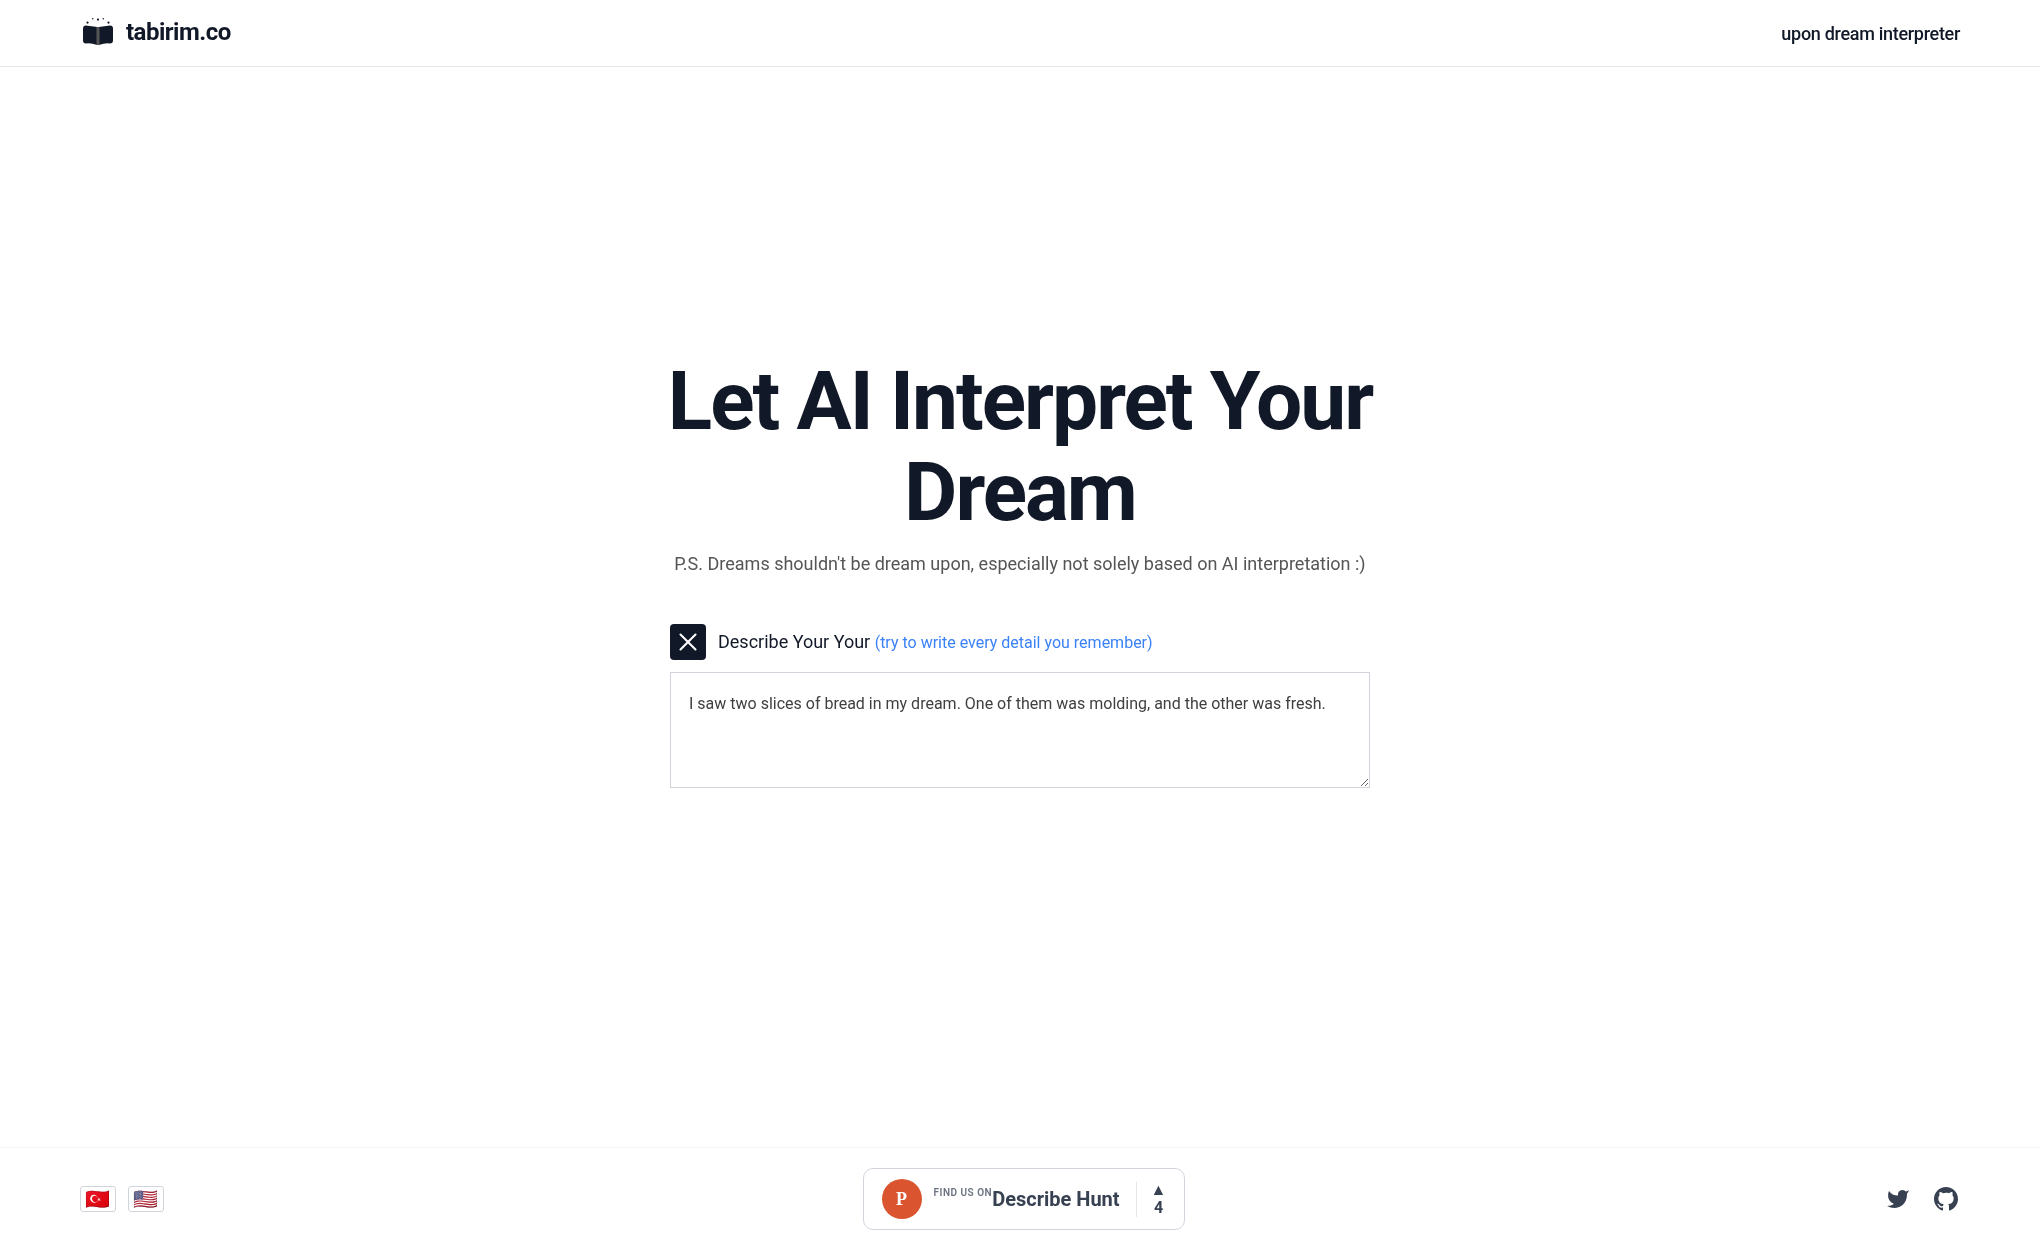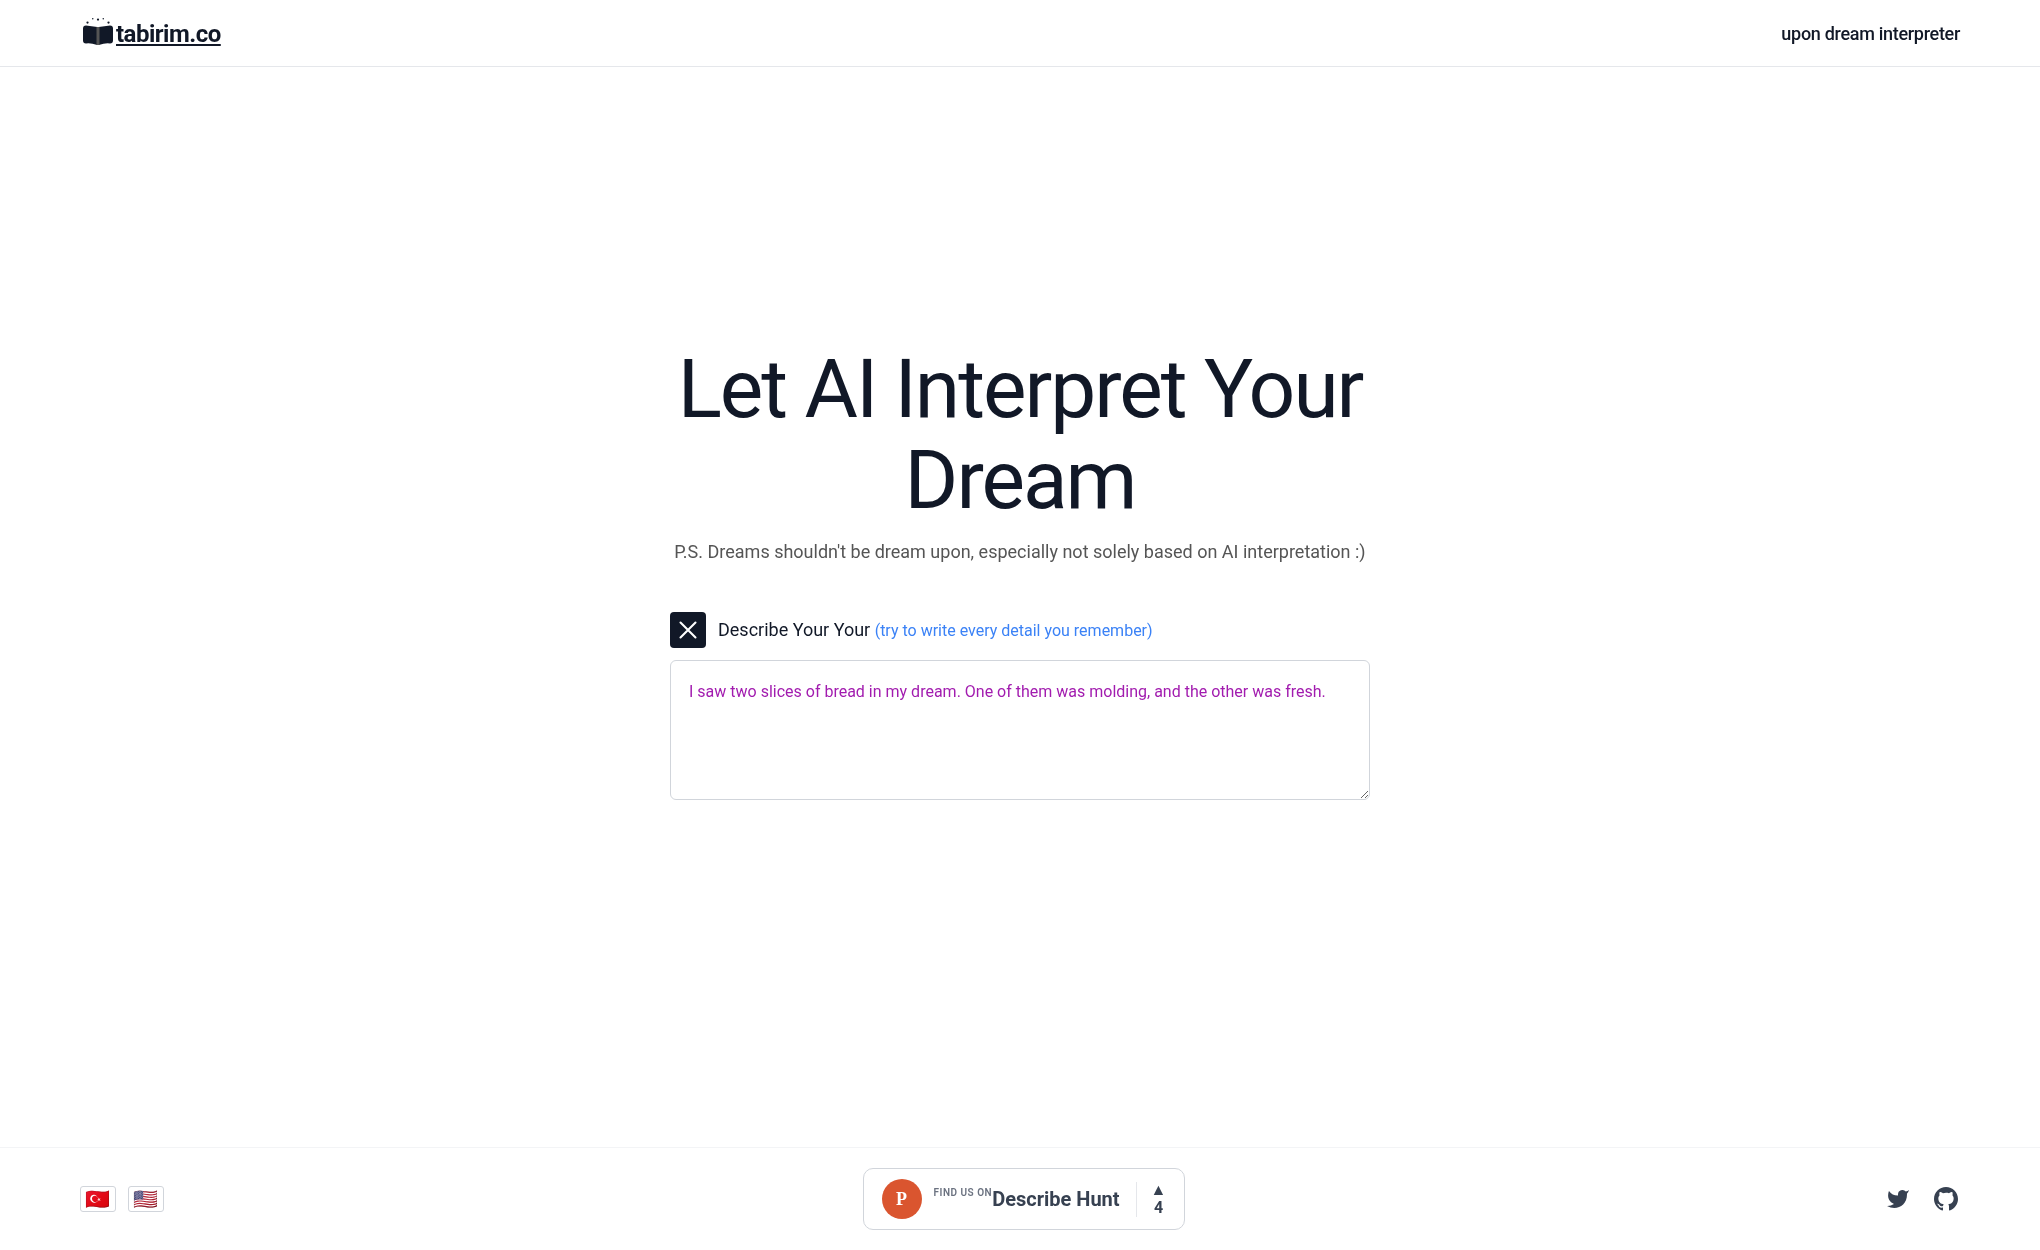--- a/index.html
+++ b/index.html
@@ -21,22 +21,22 @@
     .header {
       display: flex;
       align-items: center;
       justify-content: space-between;
       padding: 18px 80px;
       border-bottom: 1px solid #e5e7eb;
     }
 
     .logo-area {
       display: flex;
-      align-items: flex-end;
-      text-decoration: underline;
+      align-items: flex-start;
+      gap: 10px;
     }
 
     .logo-icon {
       width: 36px;
       height: 30px;
     }
 
     .logo-text {
       font-size: 24px;
       font-weight: 700;
@@ -56,21 +56,21 @@
       flex: 1;
       display: flex;
       flex-direction: column;
       align-items: center;
       justify-content: center;
       padding: 60px 20px 100px;
     }
 
     .hero-title {
       font-size: 82px;
-      font-weight: 400;
+      font-weight: 700;
       color: #111827;
       text-align: center;
       line-height: 1.1;
       max-width: 900px;
       margin-bottom: 16px;
       letter-spacing: -2px;
     }
 
     .hero-subtitle {
       font-size: 18px;
@@ -116,26 +116,26 @@
       color: #111827;
     }
 
     .label-text .hint {
       color: #3b82f6;
       font-size: 16px;
     }
 
     .dream-textarea {
       width: 100%;
-      height: 140px;
+      height: 116px;
       border: 1.5px solid #d1d5db;
-      border-radius: 6px;
+      border-radius: 0;
       padding: 18px;
       font-size: 16px;
-      color: #a21caf;
+      color: #404040;
       resize: both;
       outline: none;
       font-family: inherit;
       line-height: 1.6;
       margin-bottom: 30px;
     }
 
     .interpret-btn {
       width: 100%;
       background: #111827;

